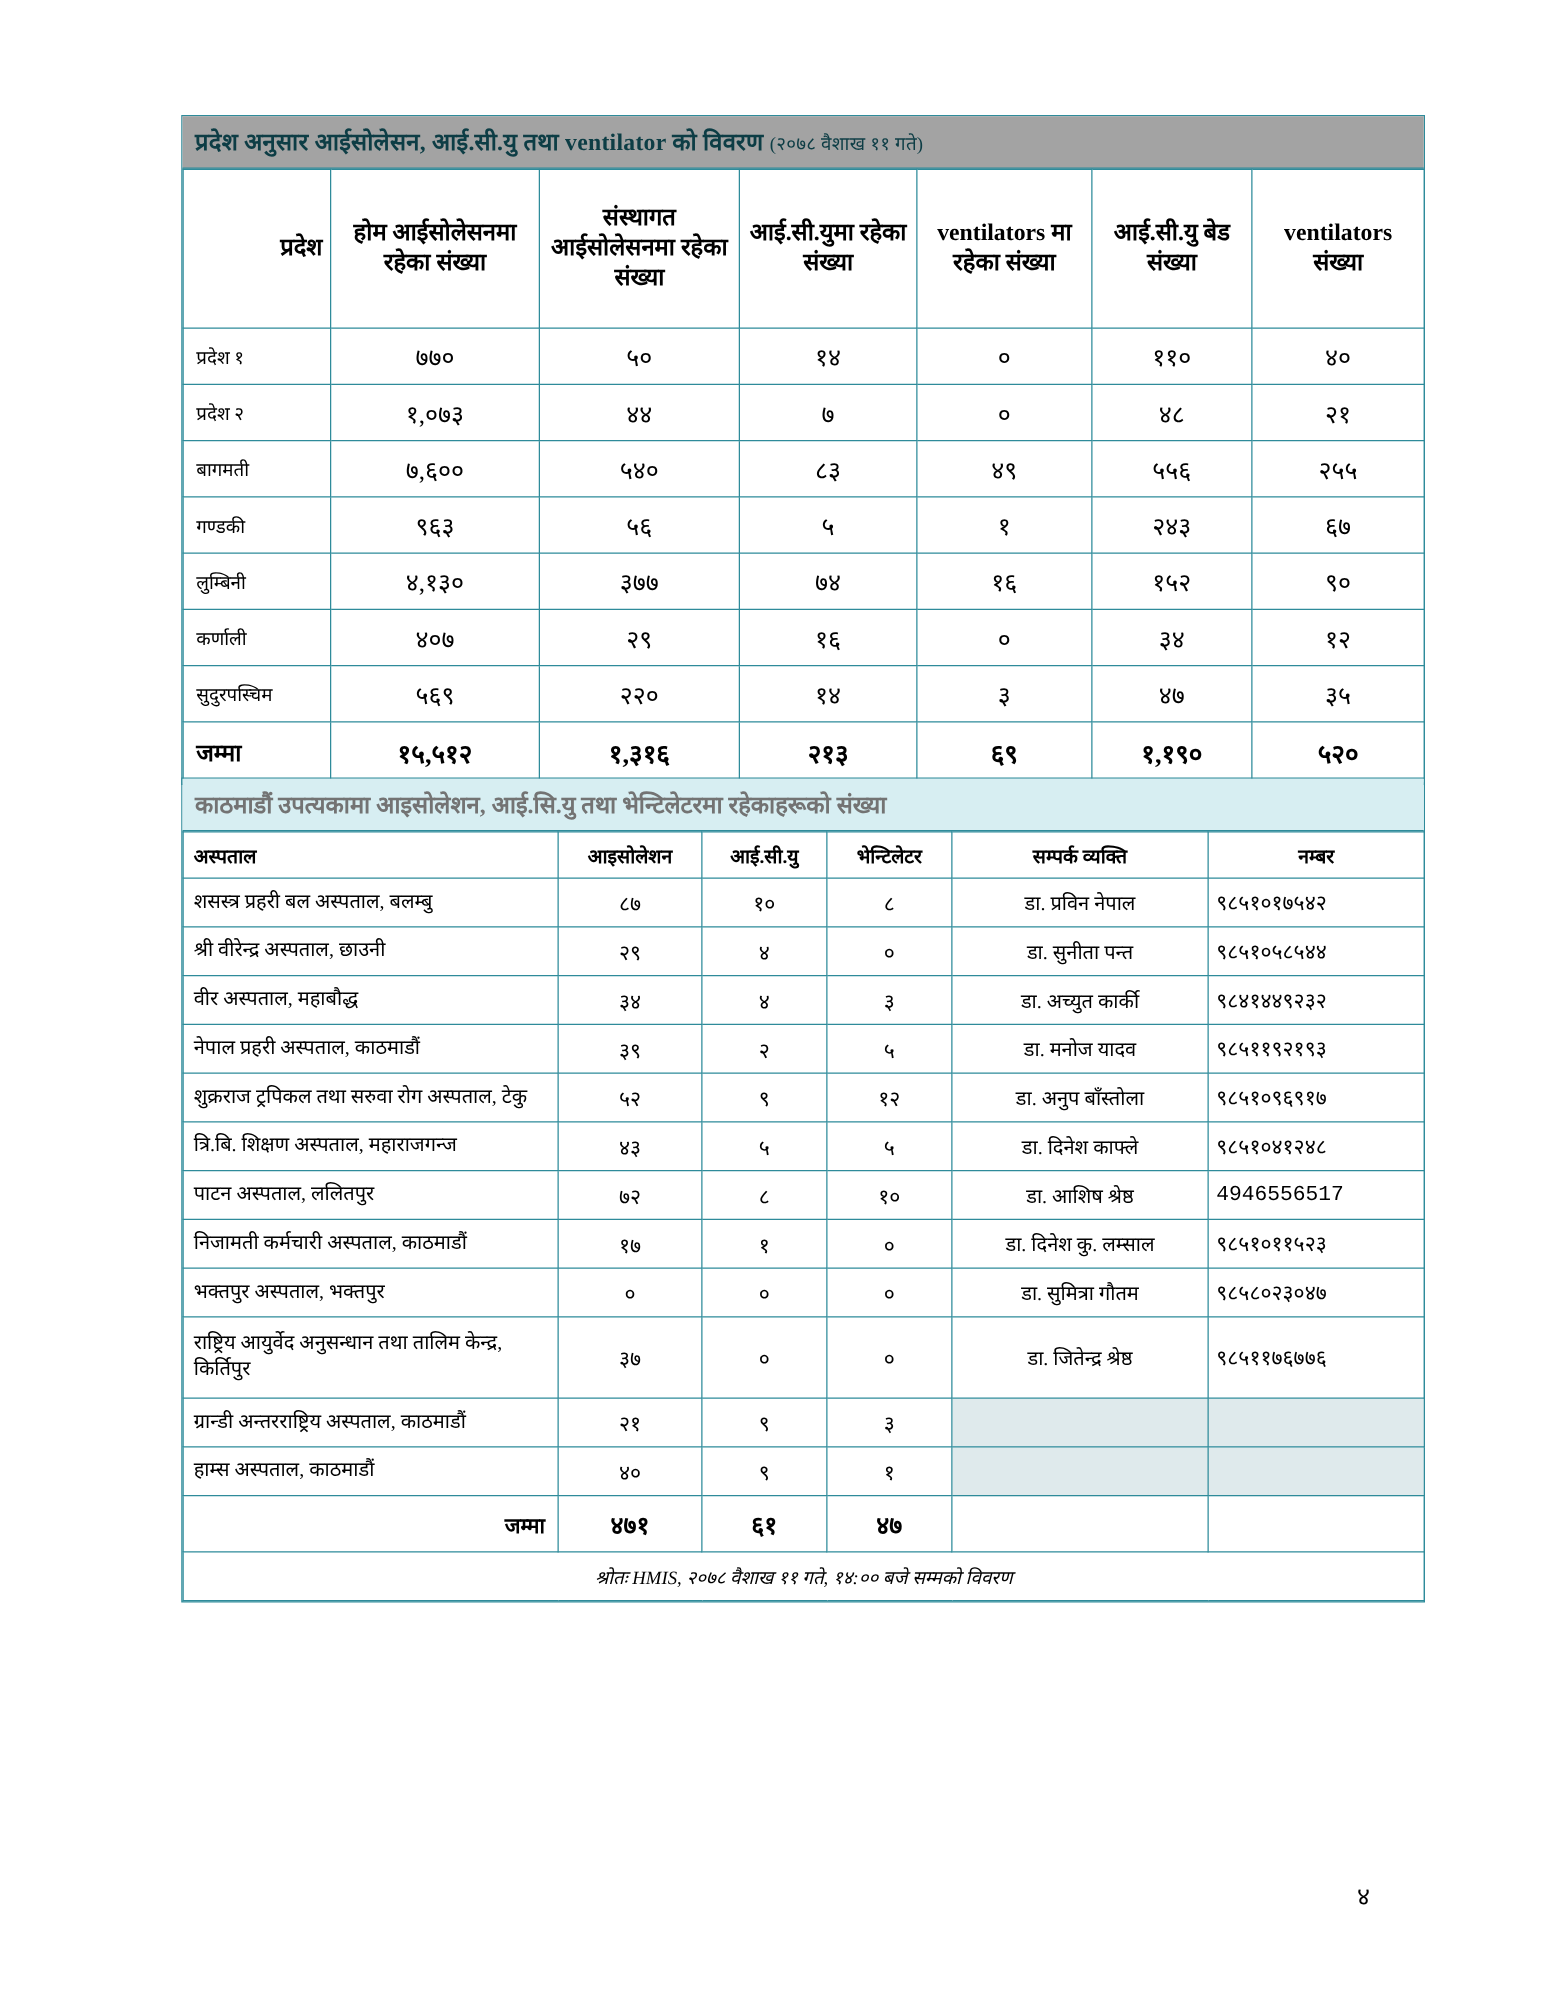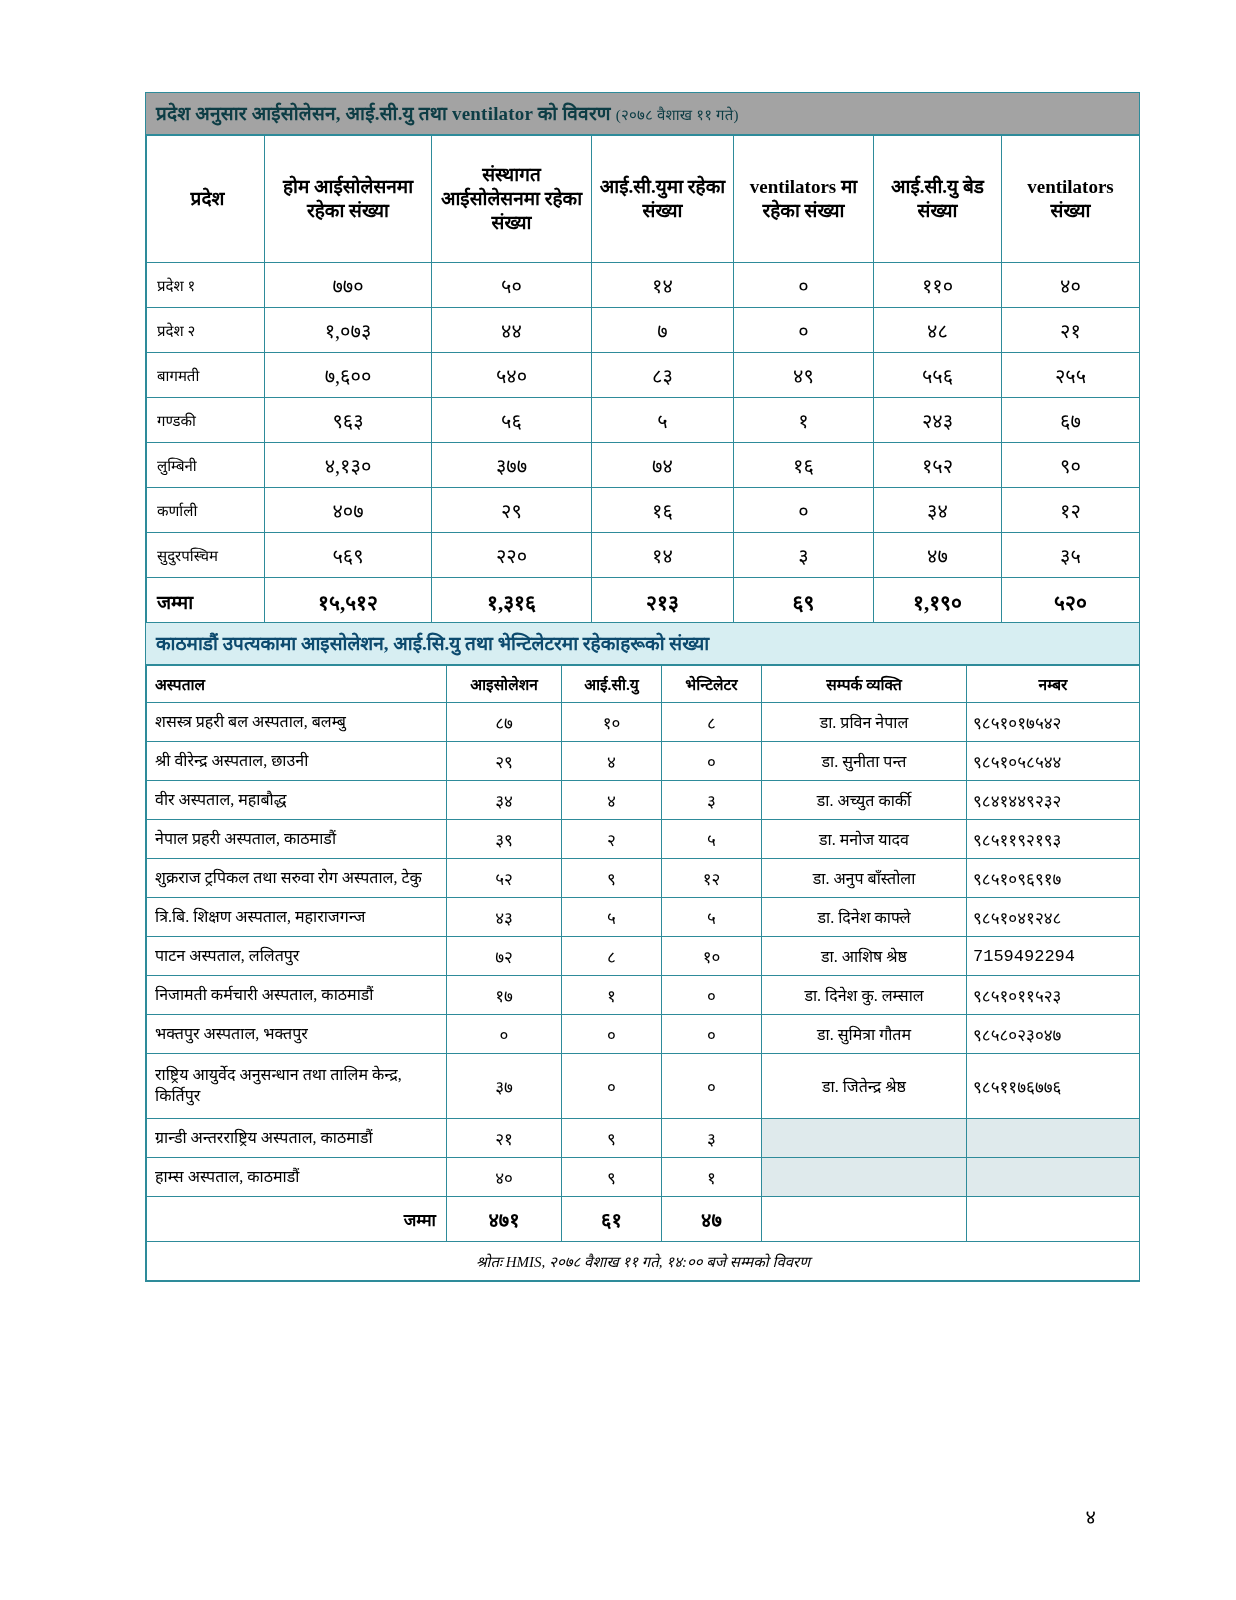--- a/index.html
+++ b/index.html
@@ -56,21 +56,21 @@
   }
   .t1 th {
     font-size: 19px;
     font-weight: bold;
     text-align: center;
     line-height: 1.28;
     height: 118px;
     padding: 4px 4px;
   }
   .t1 th.first {
-    text-align: center;
+    text-align: right;
     padding-left: 10px;
   }
   .t1 td {
     font-size: 20px;
     text-align: center;
     height: 36px;
   }
   .t1 td.name {
     text-align: left;
     font-size: 15px;
@@ -94,21 +94,21 @@
     width: 995px;
     border: 1px solid #2e8b9a;
     box-sizing: border-box;
   }
   .t2-title {
     background: #d7eef2;
     border-bottom: 1px solid #2e8b9a;
     padding: 7px 10px 8px 10px;
     font-size: 19px;
     font-weight: bold;
-    color: #0c4a6e;
+    color: #737373;
   }
   .t2 th {
     font-size: 15.5px;
     font-weight: bold;
     text-align: center;
     height: 28px;
     padding: 4px 4px;
     margin-top: 17px;
   }
   .t2 th.first {
@@ -356,21 +356,21 @@
           <td>५</td>
           <td class="person">डा. दिनेश काफ्ले</td>
           <td class="num">९८५१०४१२४८</td>
         </tr>
         <tr>
           <td class="hosp">पाटन अस्पताल, ललितपुर</td>
           <td>७२</td>
           <td>८</td>
           <td>१०</td>
           <td class="person">डा. आशिष श्रेष्ठ</td>
-          <td class="num">7159492294</td>
+          <td class="num">4946556517</td>
         </tr>
         <tr>
           <td class="hosp">निजामती कर्मचारी अस्पताल, काठमाडौं</td>
           <td>१७</td>
           <td>१</td>
           <td>०</td>
           <td class="person">डा. दिनेश कु. लम्साल</td>
           <td class="num">९८५१०११५२३</td>
         </tr>
         <tr>

